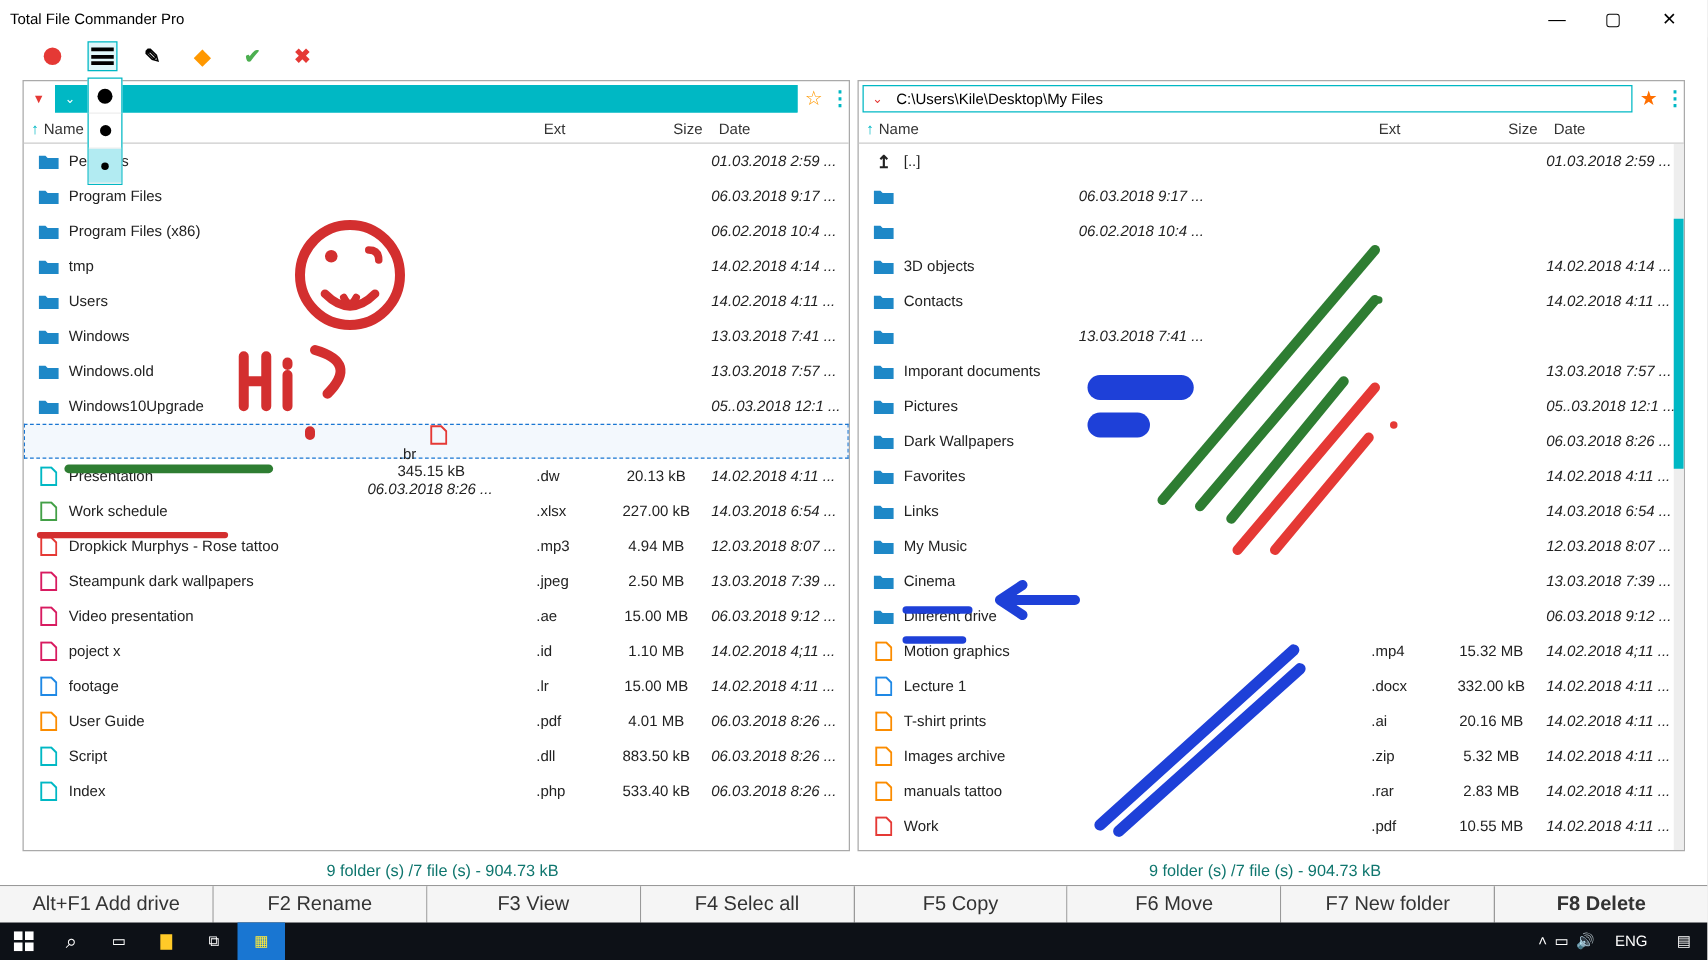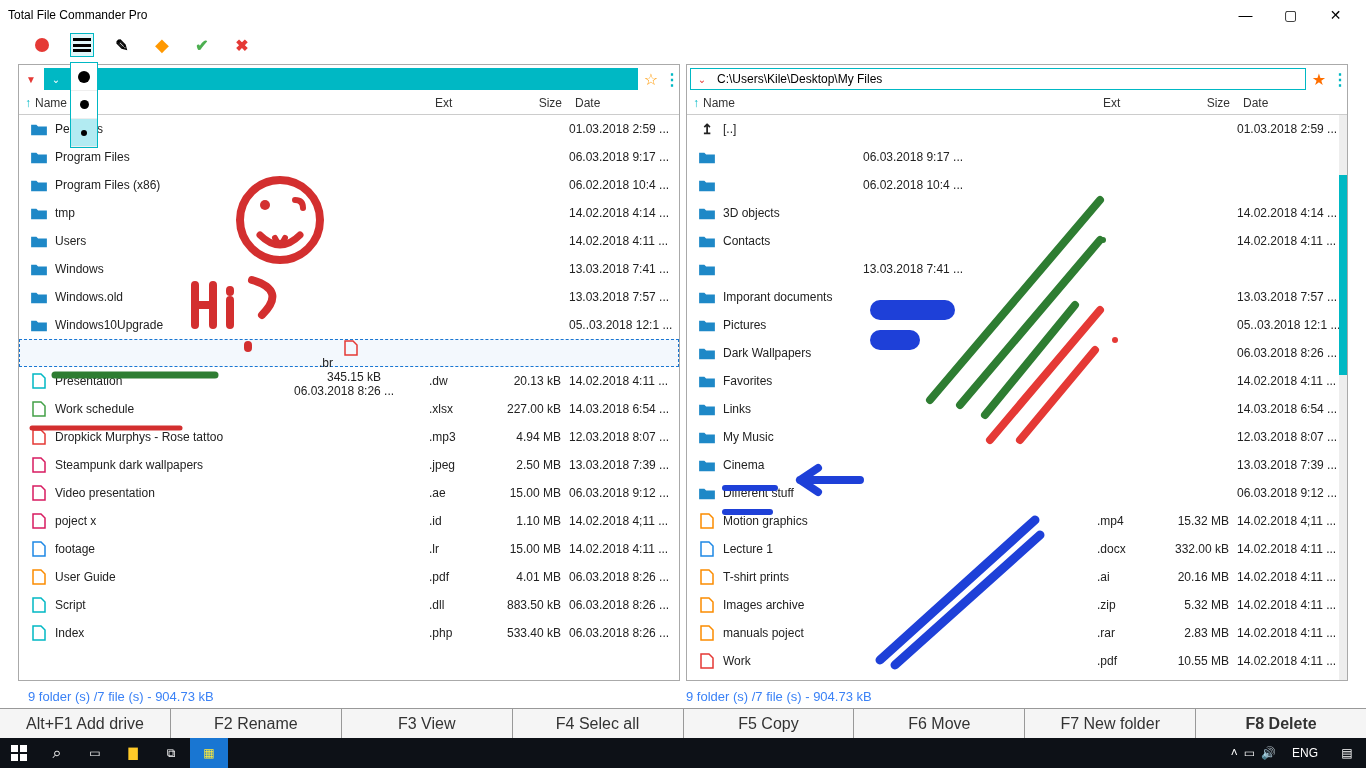--- a/index.html
+++ b/index.html
@@ -46,33 +46,33 @@
 .col-date { width: 110px; }
 .sort-arrow { color: #00b8c4; margin-right: 4px; }
 
 
 .list { flex: 1; overflow: hidden; position: relative; }
 .row { display: flex; height: 28px; align-items: center; font-size: 12px; color: #222; }
 .row.sel { border: 1px dashed #1976d2; background: rgba(25,118,210,0.05); flex-direction: column; }
 .row .ic { width: 20px; height: 16px; margin: 0 6px 0 10px; flex-shrink: 0; display: flex; align-items: center; justify-content: center; }
 .row .nm { flex: 1; white-space: nowrap; overflow: hidden; }
 .row .ex { width: 60px; }
-.row .sz { width: 80px; text-align: right; padding-right: 8px; }
-.row .dt { width: 110px; }
+.row .sz { width: 80px; text-align: center; padding-right: 8px; }
+.row .dt { width: 110px; font-style: italic; }
 
 .ic-folder svg { width: 18px; height: 14px; }
 .ic-file svg { width: 14px; height: 16px; }
 .ic-up { font-weight: bold; font-size: 14px; }
 
 
 .scrollbar { position: absolute; right: 0; top: 0; bottom: 0; width: 8px; background: #eee; }
 .scrollthumb { position: absolute; right: 0; top: 60px; width: 8px; height: 200px; background: #00b8c4; }
 
 
-.statusrow { display: flex; padding: 4px 28px; font-size: 13px; color: #3b82f6; gap: 6px; }
+.statusrow { display: flex; padding: 4px 28px; font-size: 13px; color: #0f766e; gap: 6px; text-align: center; }
 .statusrow .half { flex: 1; }
 
 
 .cmdbar { display: flex; height: 30px; border-top: 1px solid #999; }
 .cmdbar .cmd { flex: 1; border-right: 1px solid #999; display: flex; align-items: center; justify-content: center; font-size: 16px; color: #333; background: #f5f5f5; }
 .cmdbar .cmd:last-child { border-right: none; font-weight: bold; }
 
 
 .taskbar { height: 30px; background: #0d1117; display: flex; align-items: center; color: #fff; font-size: 12px; }
 .taskbar .tb-item { width: 38px; height: 30px; display: flex; align-items: center; justify-content: center; }
@@ -570,21 +570,21 @@
               <dir></dir>
             </div>
             <div class="dt">13.03.2018 7:39 ...</div>
           </div>
           <div class="row">
             <span class="ic ic-folder">
               <svg viewBox="0 0 20 16">
                 <path d="M1 3 h6 l2 2 h10 v10 h-18 z" fill="#1e88c7"></path>
               </svg>
             </span>
-            <div class="nm">Different stuff</div>
+            <div class="nm">Different drive</div>
             <div class="ex"></div>
             <div class="sz">
               <dir></dir>
             </div>
             <div class="dt">06.03.2018 9:12 ...</div>
           </div>
           <div class="row">
             <span class="ic ic-file">
               <svg viewBox="0 0 14 16">
                 <path d="M1 1 h8 l4 4 v10 h-12 z" fill="none" stroke="#fb8c00" stroke-width="1.5"></path>
@@ -627,21 +627,21 @@
             <div class="ex">.zip</div>
             <div class="sz">5.32 MB</div>
             <div class="dt">14.02.2018 4:11 ...</div>
           </div>
           <div class="row">
             <span class="ic ic-file">
               <svg viewBox="0 0 14 16">
                 <path d="M1 1 h8 l4 4 v10 h-12 z" fill="none" stroke="#fb8c00" stroke-width="1.5"></path>
               </svg>
             </span>
-            <div class="nm">manuals poject</div>
+            <div class="nm">manuals tattoo</div>
             <div class="ex">.rar</div>
             <div class="sz">2.83 MB</div>
             <div class="dt">14.02.2018 4:11 ...</div>
           </div>
           <div class="row">
             <span class="ic ic-file">
               <svg viewBox="0 0 14 16">
                 <path d="M1 1 h8 l4 4 v10 h-12 z" fill="none" stroke="#e53935" stroke-width="1.5"></path>
               </svg>
             </span>

